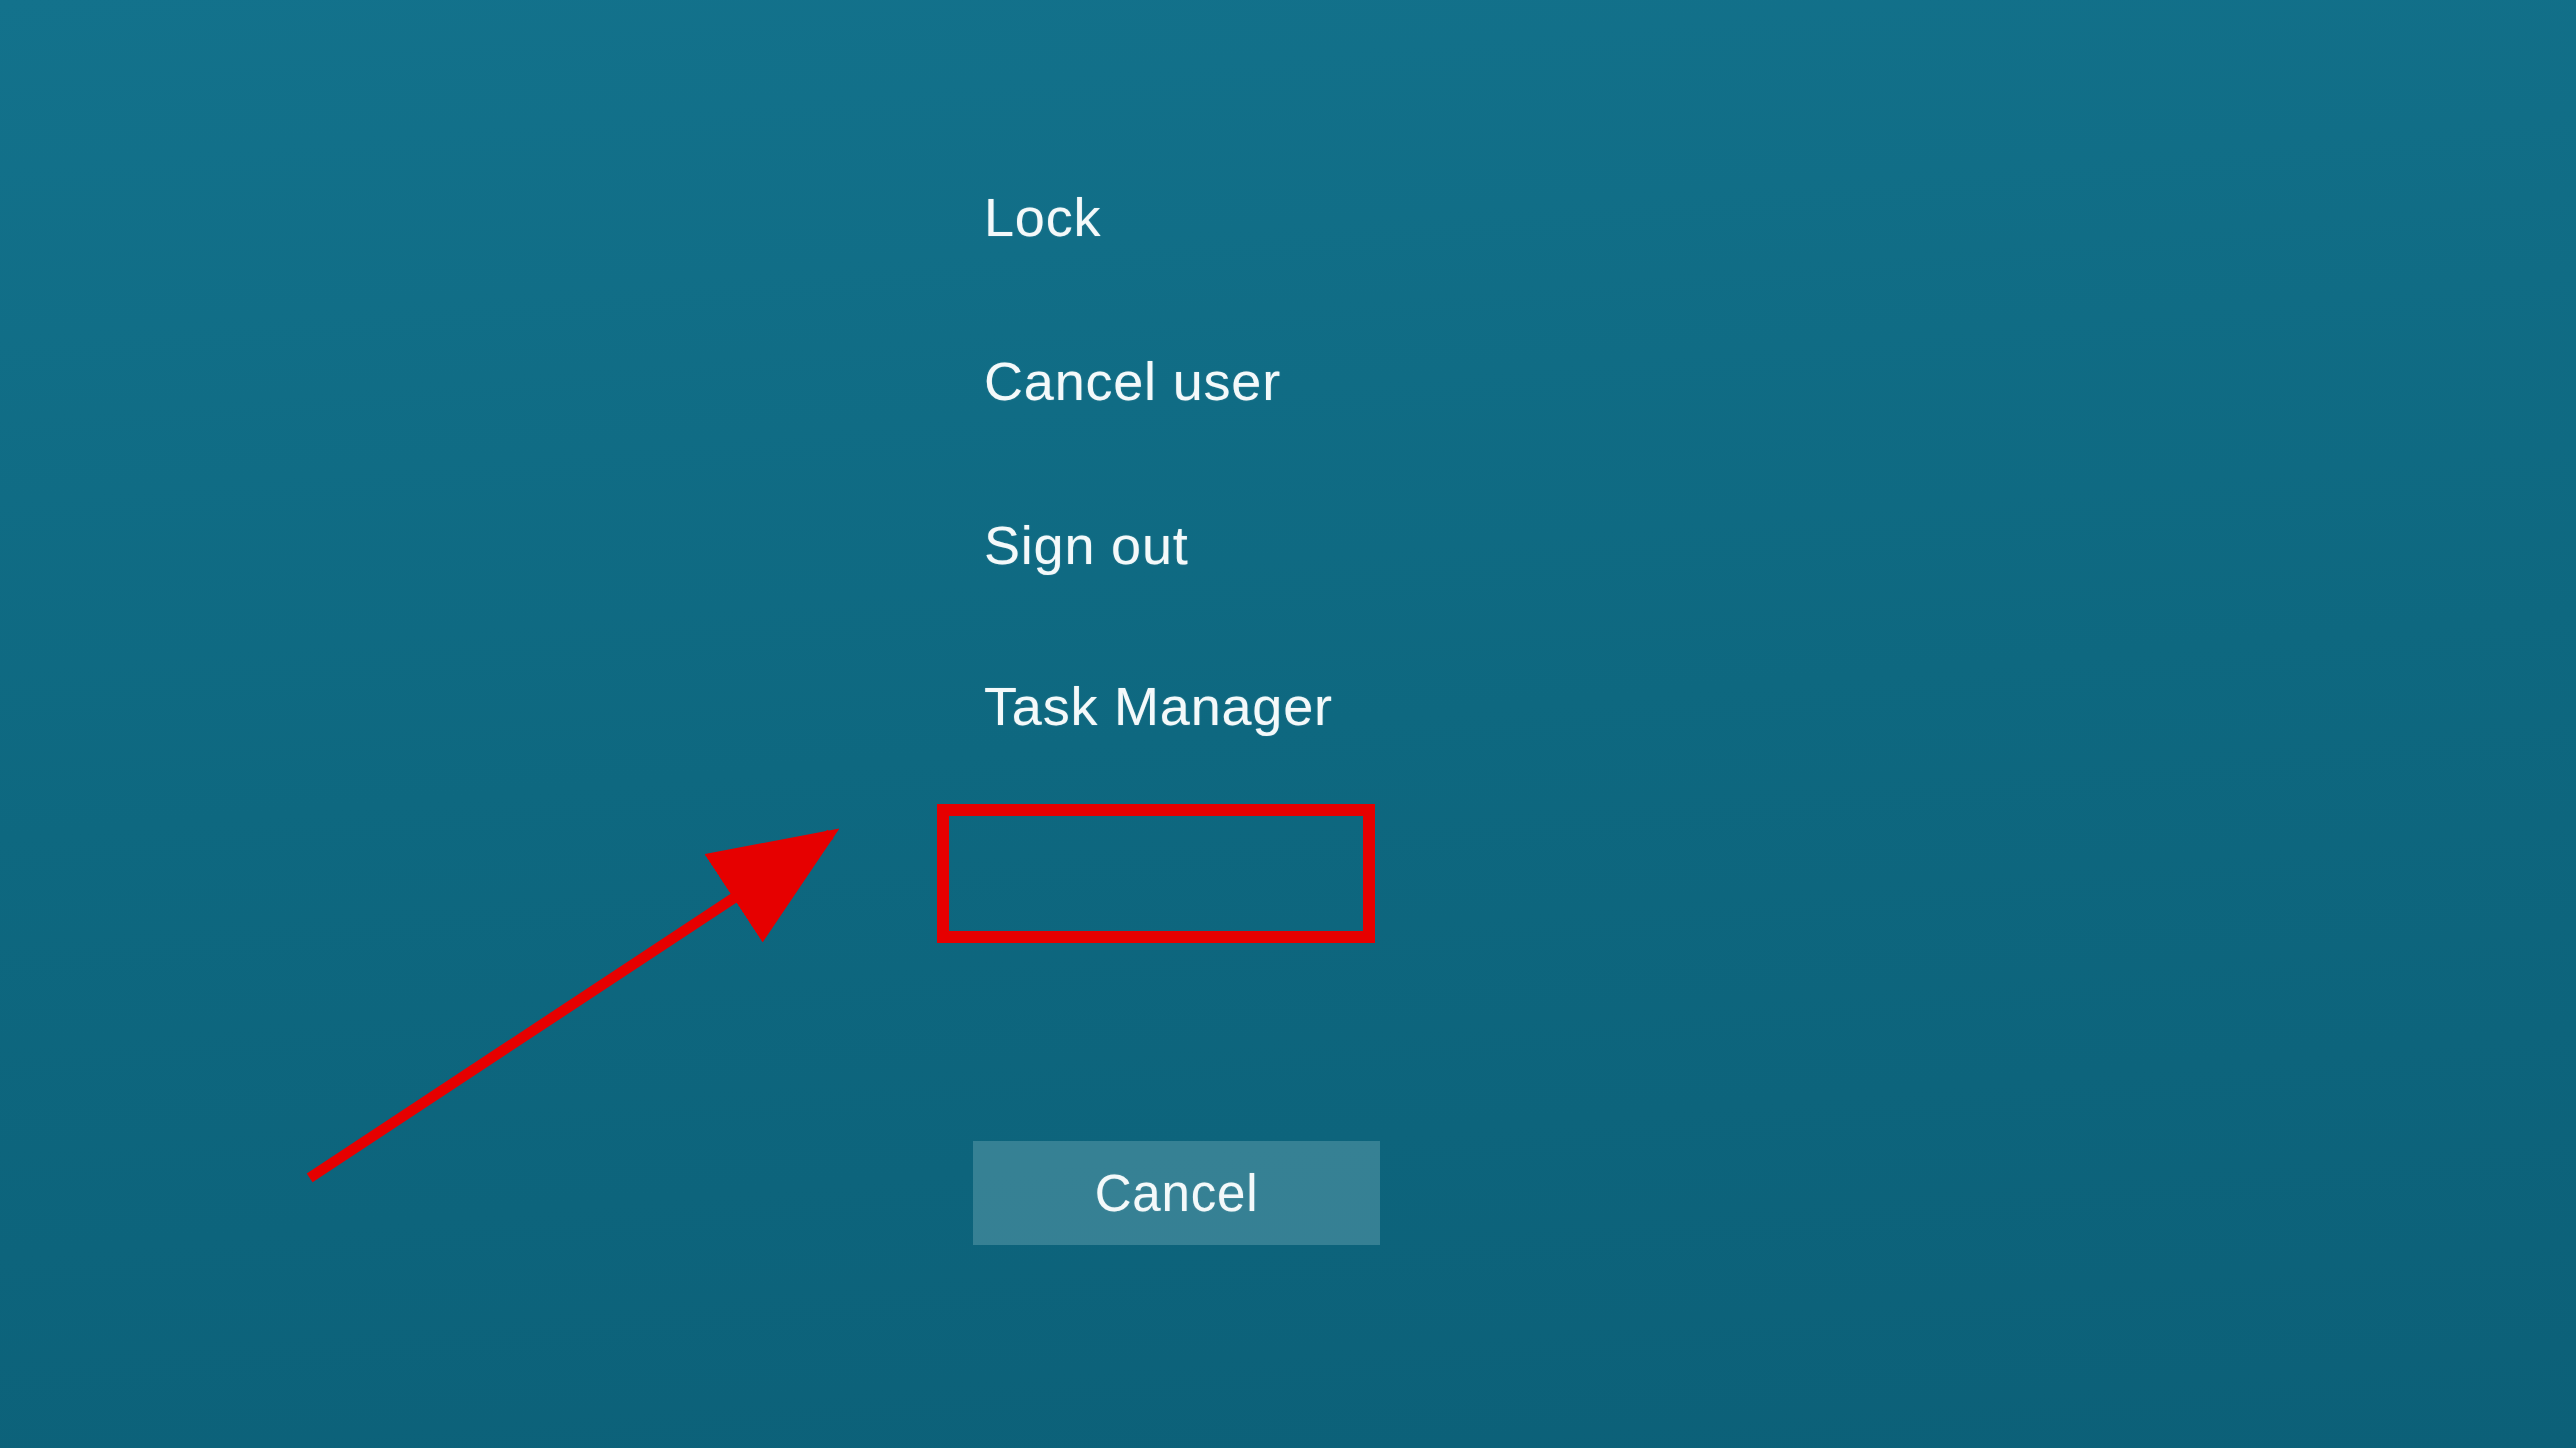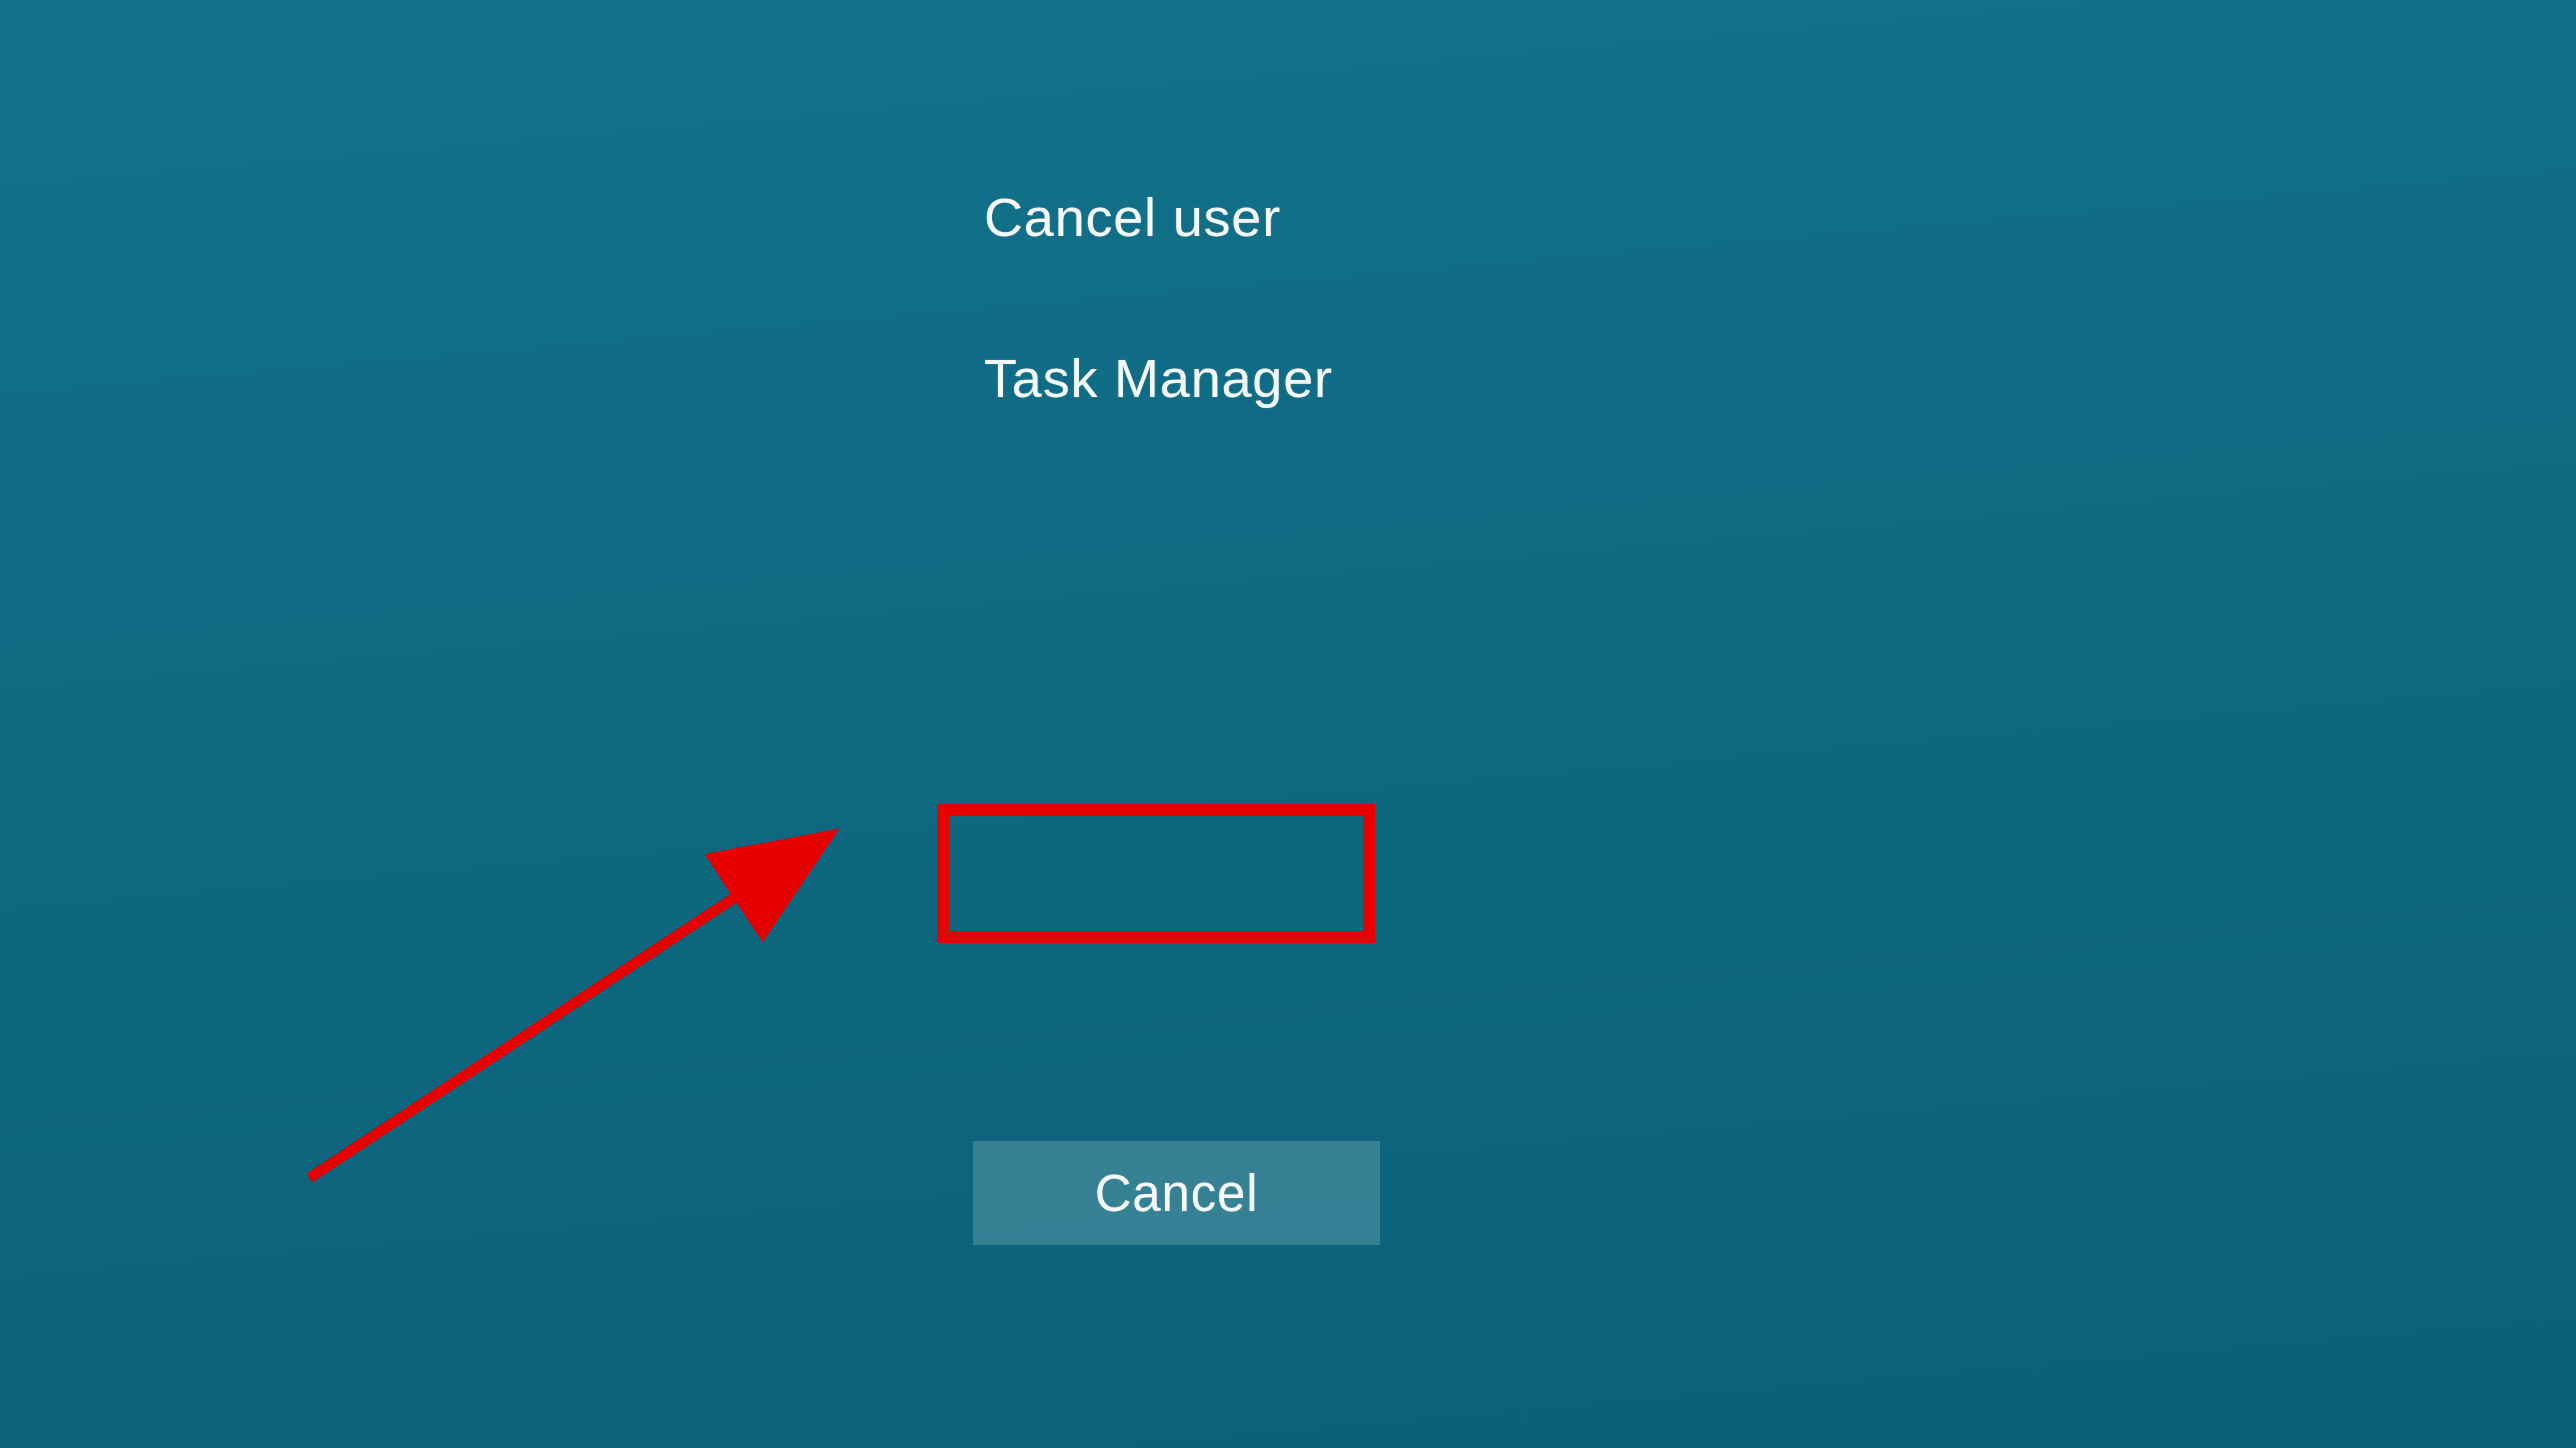--- a/index.html
+++ b/index.html
@@ -67,21 +67,23 @@
       position: absolute;
       left: 287px;
       top: 755px;
       pointer-events: none;
     }
   </style>
 </head>
 <body>
 
 <div class="menu-container">
+  <div class="menu-item">Lock</div>
   <div class="menu-item">Cancel user</div>
+  <div class="menu-item">Sign out</div>
   <div class="menu-item highlighted">Task Manager</div>
 </div>
 
 <div class="highlight-box"></div>
 
 <svg class="arrow-svg" width="604" height="453" viewBox="0 0 800 600">
   <defs>
     <marker id="arrowhead" markerWidth="12" markerHeight="10" refX="11" refY="5" orient="auto">
       <polygon points="0 0, 12 5, 0 10" fill="#e60000"></polygon>
     </marker>

